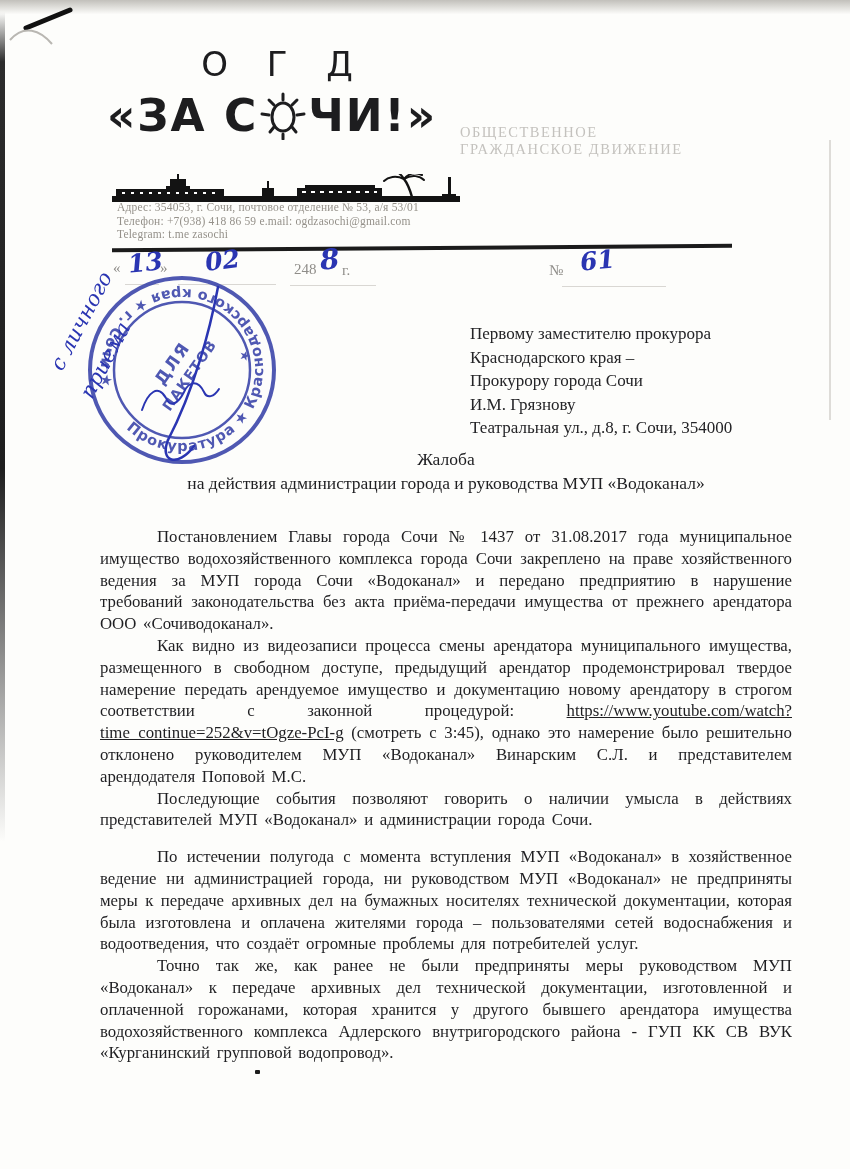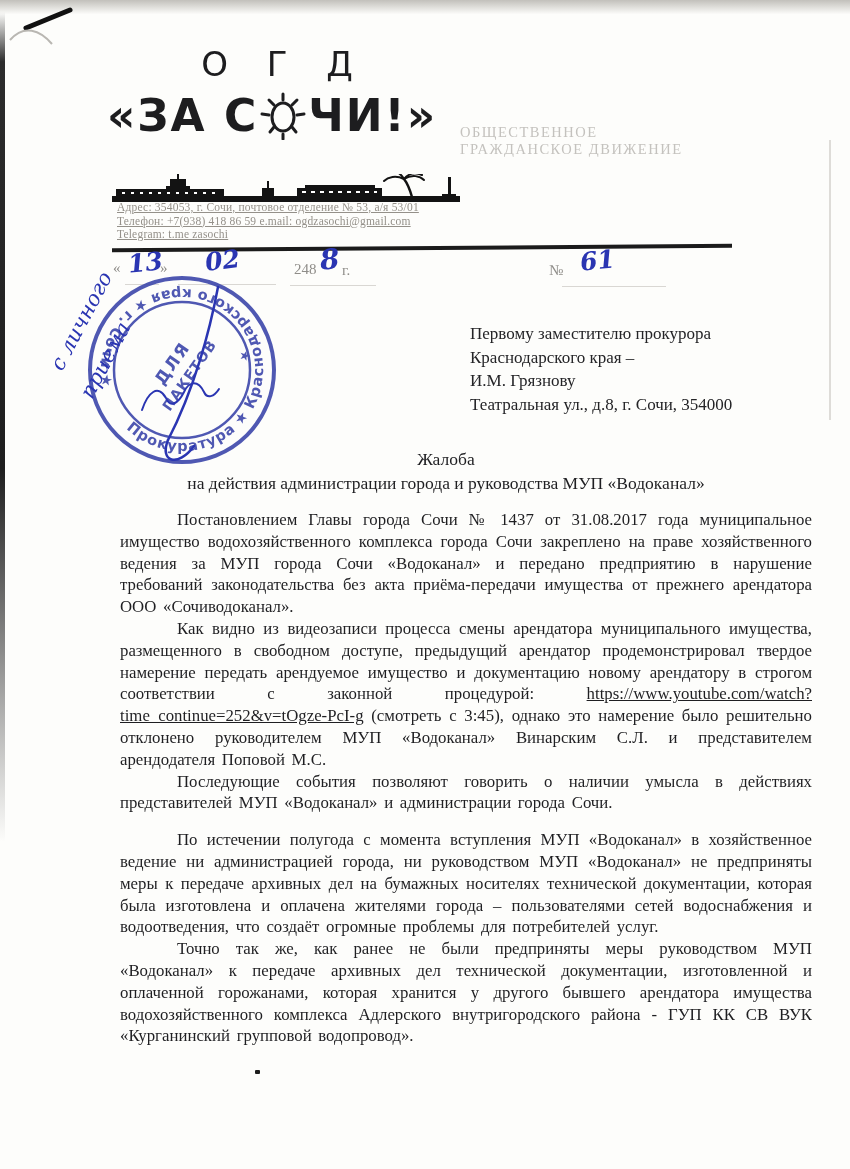--- a/index.html
+++ b/index.html
@@ -36,21 +36,21 @@
   }
   .sun-wrap { display:inline-block; width:48px; height:48px; margin:0 1px; }
   .slogan {
     position:absolute; left:90px; top:150px; width:364px; text-align:center;
     font-family:"DejaVu Serif", serif; font-style:italic; font-size:21px;
     word-spacing:13px; letter-spacing:1px; color:#161618;
   }
   .skyline { position:absolute; left:112px; top:174px; }
   .lh-contacts {
     position:absolute; left:117px; top:201px; width:345px;
-    font-size:11.5px; line-height:13.5px; color:#949089; letter-spacing:.2px;text-decoration:underline;
+    font-size:11.5px; line-height:13.5px; color:#949089; letter-spacing:.2px;
   }
   .org-type {
     position:absolute; left:460px; top:103px; width:280px; text-align:left;
     font-size:14.5px; line-height:17px; letter-spacing:1.5px; color:#c4c2be;margin-top:21px;
   }
   .rule {
     position:absolute; left:112px; top:246px; width:620px; height:4px;
     background:#1b1b1b; transform:rotate(-0.4deg);
   }
 
@@ -65,23 +65,23 @@
   
   .recipient {
     position:absolute; left:470px; top:322px; width:330px;
     font-size:17px; line-height:23.5px; color:#242427;
   }
   .title-block {
     position:absolute; left:100px; top:447px; width:692px; text-align:center;
     font-size:17.5px; line-height:24px; color:#1f1f22;
   }
   .body-text {
-    position:absolute; left:100px; top:509px; width:692px;
+    position:absolute; left:100px; top:526px; width:692px;
     font-size:16.8px; line-height:21.8px; text-align:justify;
-    word-spacing:2.5px; color:#1f1f22;margin-left:20px;
+    word-spacing:2.5px; color:#1f1f22;
   }
   .para { text-indent:57px; margin:0; }
   .para + .para { margin-top:0; }
   .para.gap-before { margin-top:15px; }
   .ylink { text-decoration:underline; }
 
   .stamp-svg { position:absolute; left:42px; top:270px; }
 </style>
 </head>
 <body>
@@ -194,20 +194,21 @@
     </g>
     <g fill="#2a35b2" font-family="DejaVu Serif, serif" font-style="italic" font-size="21">
       <text x="20" y="102" transform="rotate(-62 20 102)">с личного</text>
       <text x="50" y="130" transform="rotate(-62 50 130)">приема</text>
     </g>
   </svg>
 
   <div class="recipient">
     <div>Первому заместителю прокурора</div>
     <div>Краснодарского края –</div>
+    <div>Прокурору города Сочи</div>
     <div>И.М. Грязнову</div>
     <div>Театральная ул., д.8, г. Сочи, 354000</div>
   </div>
 
   <div class="title-block">
     <div>Жалоба</div>
     <div>на действия администрации города и руководства МУП «Водоканал»</div>
   </div>
 
   <div class="body-text">

